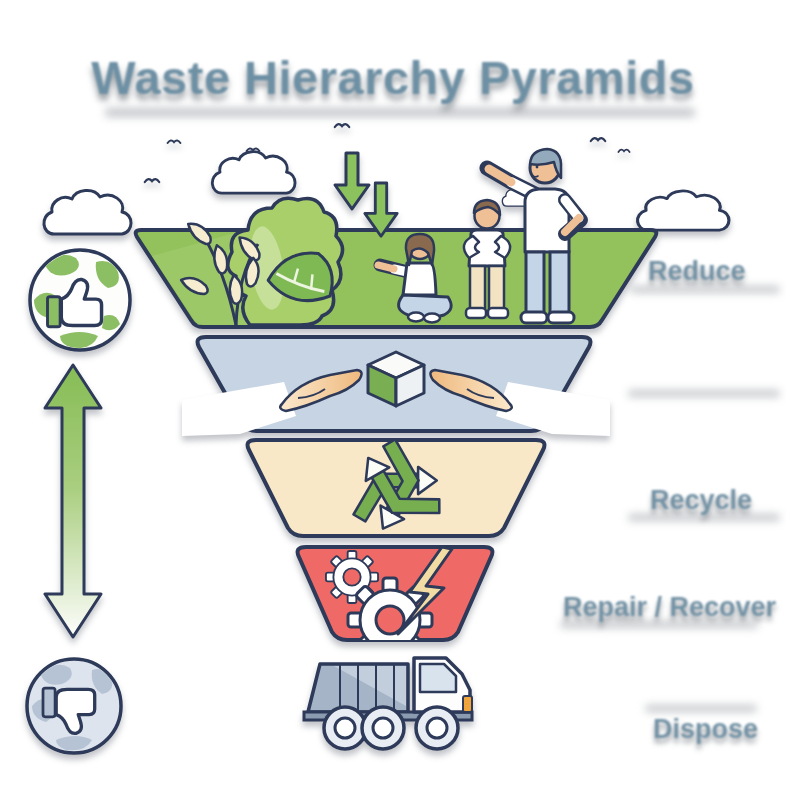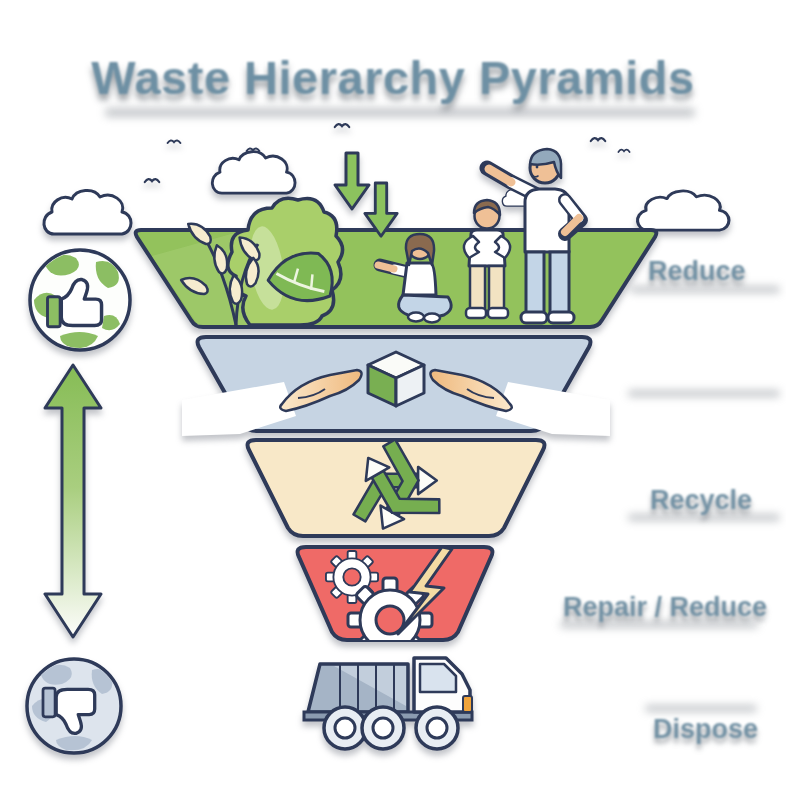--- a/index.html
+++ b/index.html
@@ -246,15 +246,15 @@
         <circle cx="383" cy="728" r="10" fill="#FFFFFF" stroke="#2E3A59" stroke-width="3"></circle>
         <circle cx="437" cy="728" r="21" fill="#E8EDF3" stroke="#2E3A59" stroke-width="3.5"></circle>
         <circle cx="437" cy="728" r="10" fill="#FFFFFF" stroke="#2E3A59" stroke-width="3"></circle>
       </g>
     </g>
   </svg>
 
   <div class="title">Waste Hierarchy Pyramids</div>
   <div class="tier-label" style="left:648px;top:256px;">Reduce</div>
   <div class="tier-label" style="left:650px;top:485px;">Recycle</div>
-  <div class="tier-label" style="left:563px;top:592px;">Repair / Reduce</div>
+  <div class="tier-label" style="left:563px;top:592px;">Repair / Recover</div>
   <div class="tier-label" style="left:653px;top:677px;margin-top:37px;">Dispose</div>
 </div>
 
 </body></html>

